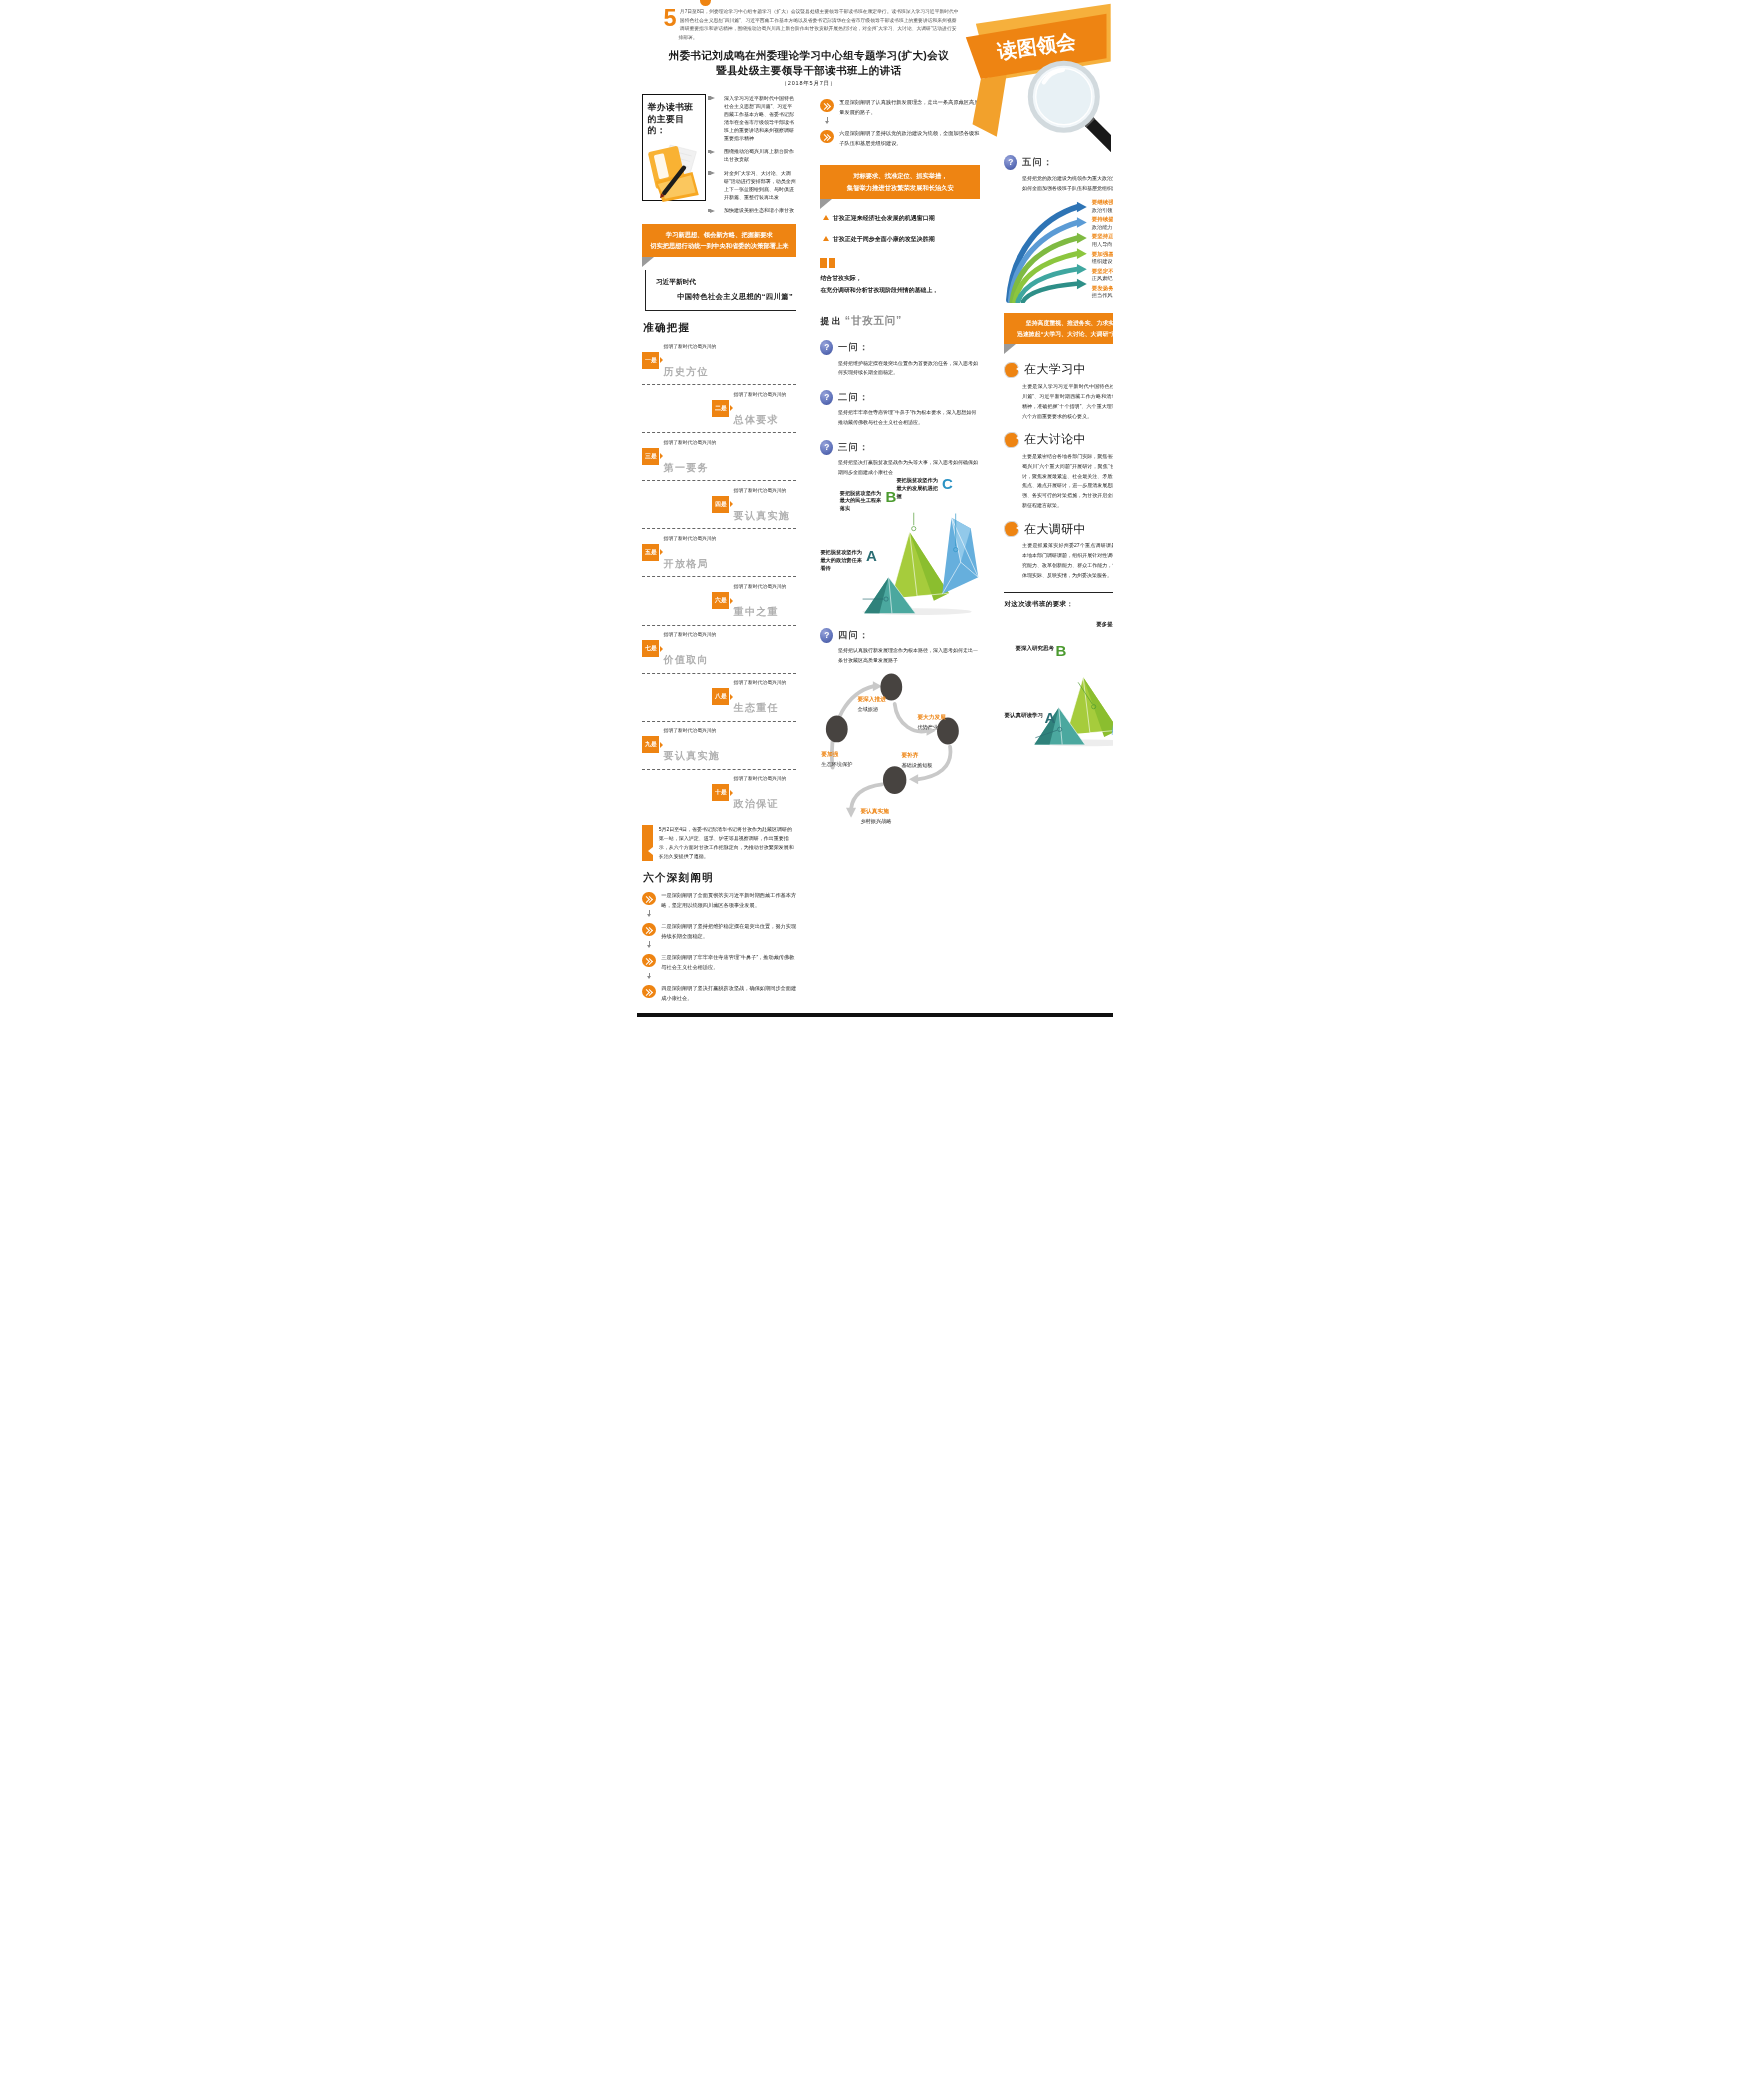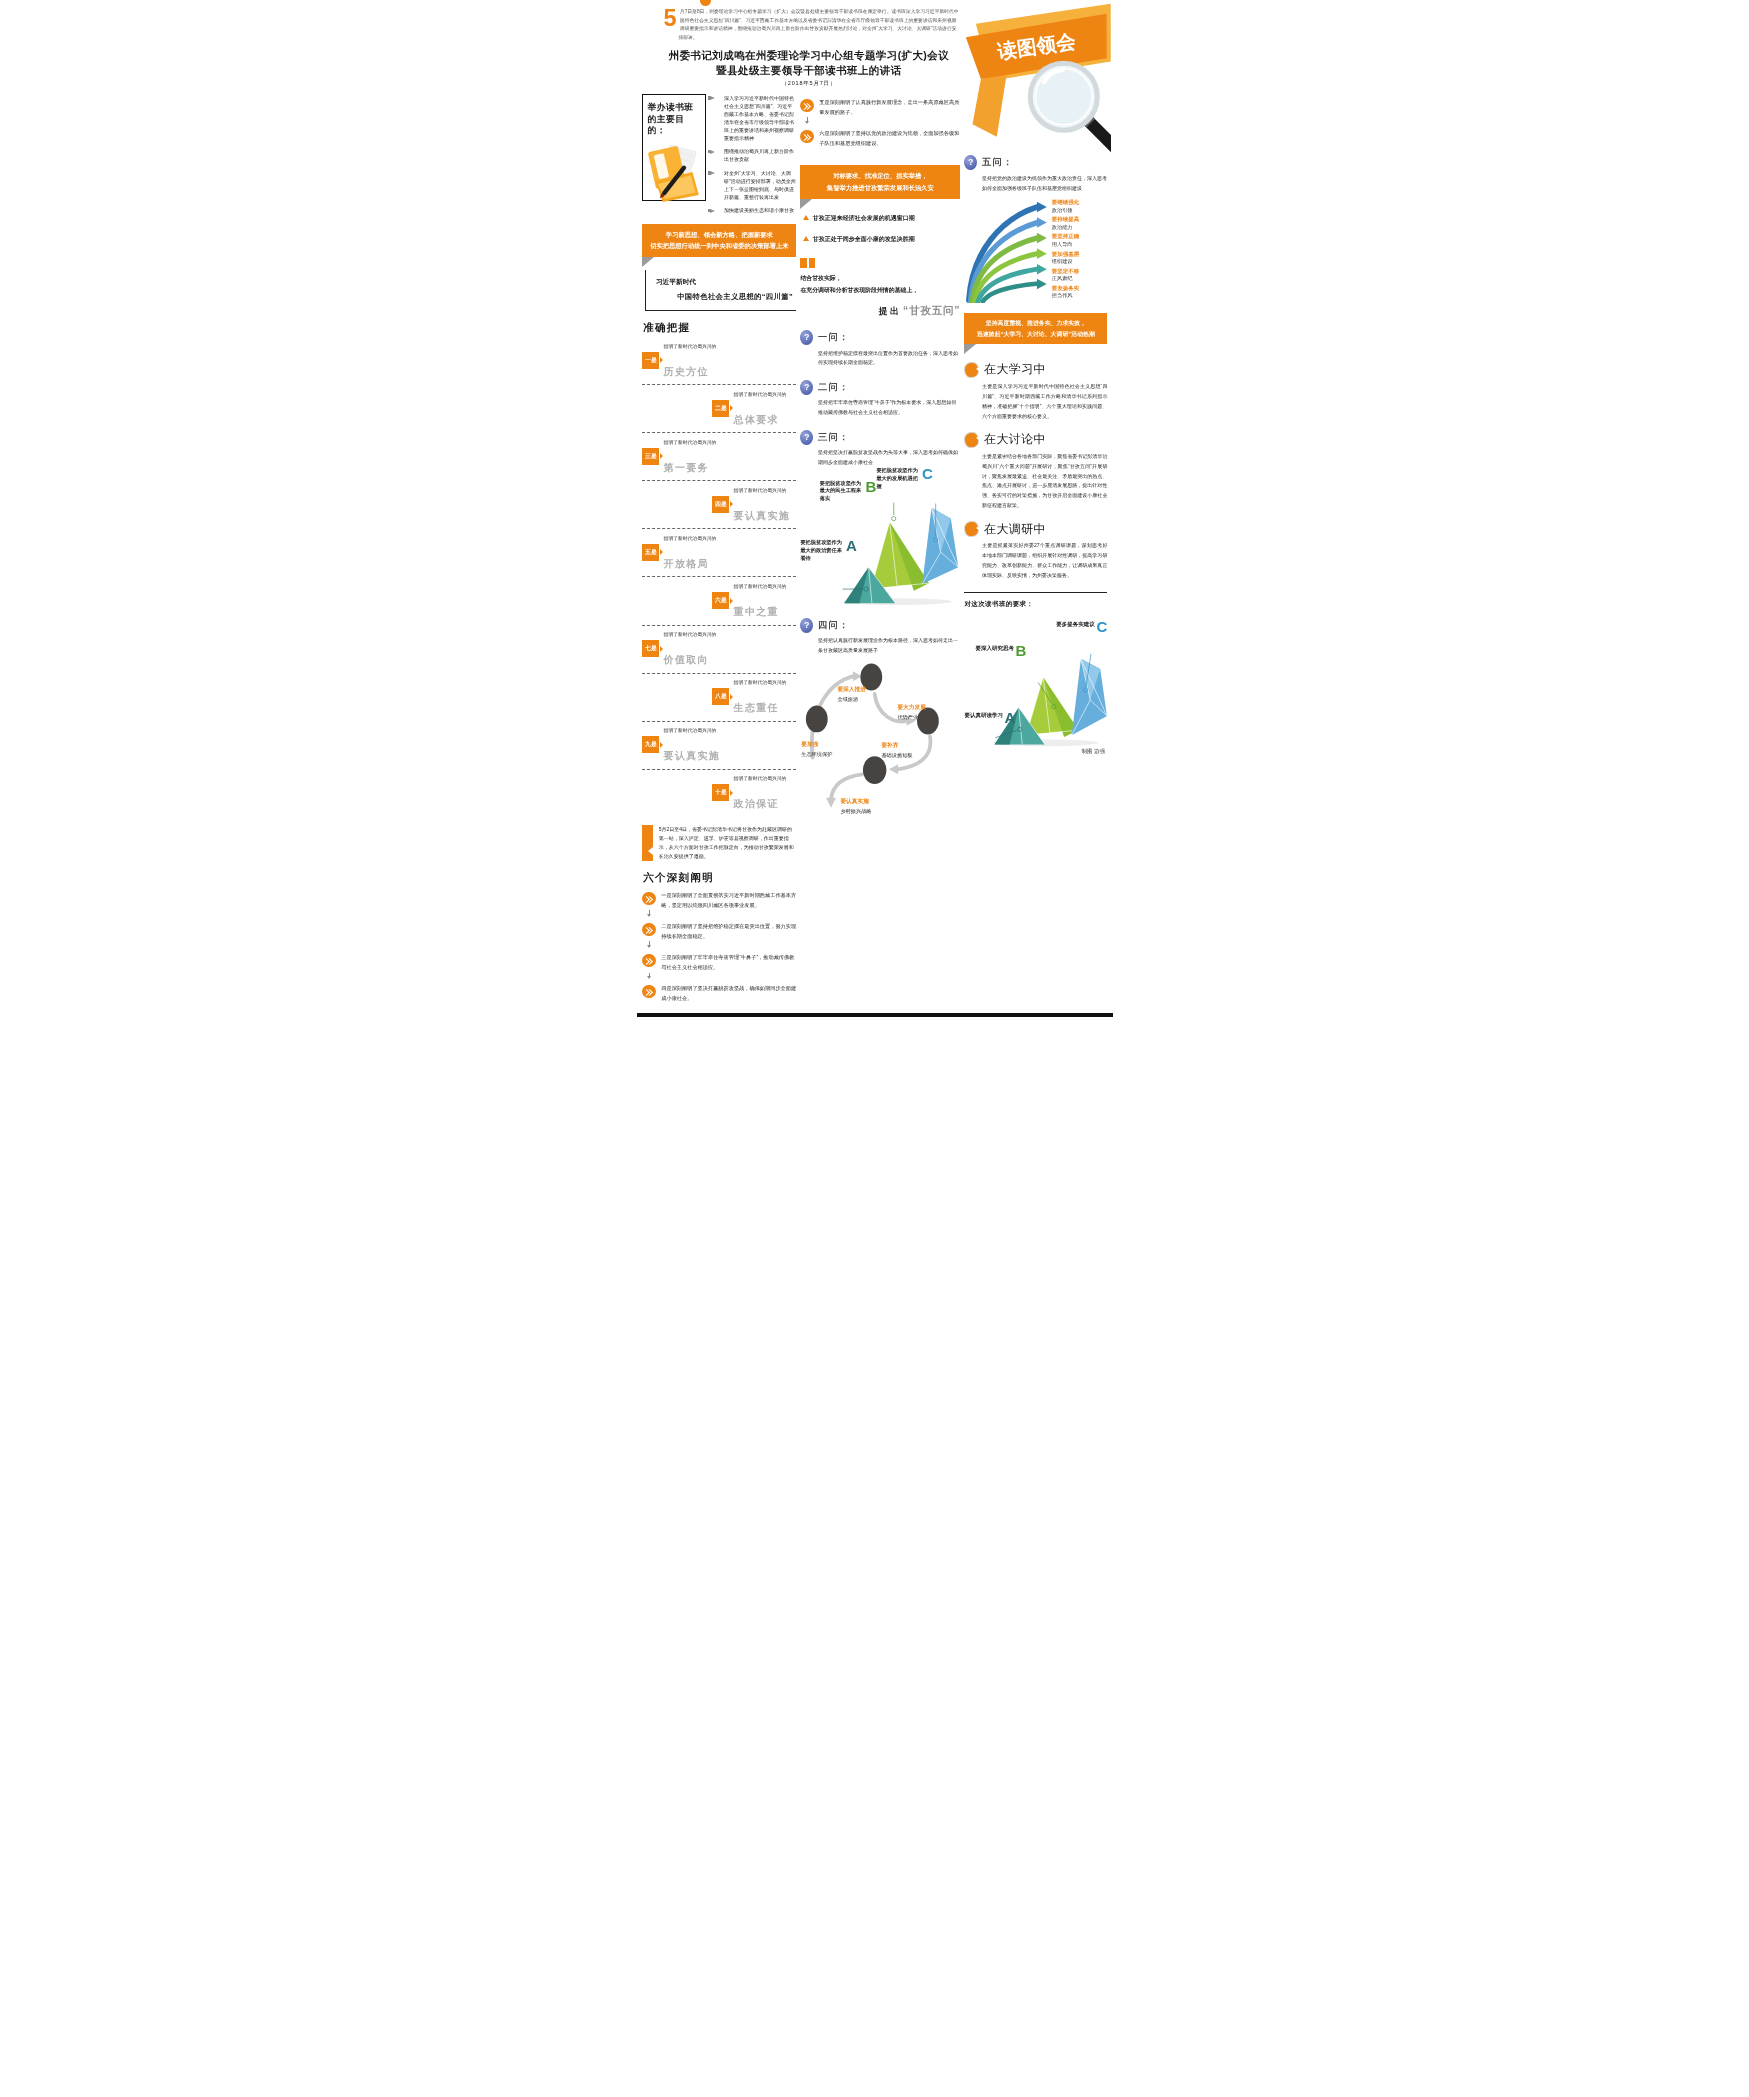--- a/index.html
+++ b/index.html
@@ -6,21 +6,21 @@
   body{width:476px;margin:0 auto;font-family:"Liberation Sans",sans-serif;color:#1a1a1a;}
   .page{position:relative;padding:2.5px 5.9px 0 5.9px;}
   .logo-dot{position:absolute;top:0;left:63px;width:11px;height:6.3px;background:#EE8412;border-radius:0 0 5.9px 5.9px;}
   
   .intro{width:282px;margin:5.9px 0 0 36px;font-size:4.8px;line-height:1.78;color:#4e4e4e;}
   .dropcap{float:left;font-size:23.5px;line-height:.82;font-weight:bold;color:#EE8412;margin:0.8px 3.4px 0 -15px;}
   .main-title{width:333px;text-align:center;font-size:10.5px;font-weight:bold;line-height:1.4;letter-spacing:0.4px;margin:5.9px 0 0.8px 0;}
   .date{width:333px;text-align:center;font-size:5.5px;margin:2.5px 0 6.7px 0;letter-spacing:0.8px;}
   .ribbon-wrap{position:absolute;top:1.7px;right:1.7px;width:148px;height:160px;z-index:3;}
   
-  .columns{display:flex;gap:4px;align-items:flex-start;}
+  .columns{display:flex;gap:24px;align-items:flex-start;}
   .col-left{width:154px;flex:none;}
   .col-mid{width:160px;flex:none;}
   .col-right{width:143px;flex:none;padding-top:61px;}
   
   .purpose{display:flex;gap:5.9px;}
   .pbox{width:64px;flex:none;border:1.3px solid #111;padding:4.2px 3.4px 2.5px 4.2px;height:107px;box-sizing:border-box;}
   .pbox h3{margin:2.5px 0 0 0;font-size:8.8px;line-height:1.35;letter-spacing:0.4px;}
   .pbox svg{margin-top:5.9px;}
   .pitems{flex:1;display:flex;flex-direction:column;gap:5.5px;}
   .pitem{position:relative;padding-left:11.7px;font-size:5px;line-height:1.6;}
@@ -59,21 +59,21 @@
   .six-icon::after{left:5px;}
   .six-text{font-size:5.2px;line-height:1.85;}
   
   .windows{margin:15px 0 0 2.5px;}
   .witem{display:flex;gap:3.8px;align-items:flex-start;font-size:6px;font-weight:bold;margin-bottom:12.6px;}
   .tri{flex:none;width:0;height:0;border-left:3.4px solid transparent;border-right:3.4px solid transparent;border-bottom:5.9px solid #EE8412;margin-top:1.3px;}
   .quote{margin-top:14.3px;}
   .quote-icon{display:flex;gap:2.5px;margin-bottom:5px;}
   .quote-icon i{width:6.3px;height:10px;background:#EE8412;}
   .q1,.q2{font-size:5.9px;font-weight:bold;line-height:2;}
-  .q3{margin-top:7px;text-align:right;}
+  .q3{margin-top:17px;}
   .q3 .qp{font-size:8.8px;font-weight:bold;letter-spacing:2.5px;}
   .q3 .qs{font-size:10.5px;font-weight:bold;color:#8C8C8C;letter-spacing:0.8px;}
   .qblock{margin-top:11.7px;}
   .qhead{display:flex;align-items:center;gap:5px;}
   .qball{flex:none;width:12.6px;height:15px;border-radius:50%;background:radial-gradient(circle at 35% 30%,#97A3DA,#5C6FB8 62%,#3F4F96);color:#fff;font-weight:bold;display:flex;align-items:center;justify-content:center;font-size:8.4px;}
   .qlabel{font-size:9.2px;font-weight:bold;color:#4a4a4a;letter-spacing:1.3px;}
   .qtext{font-size:5px;line-height:1.95;margin:3.8px 0 0 17.6px;}
   
   .pyr{position:relative;height:126px;margin-top:5px;}
   .pyr svg{position:absolute;right:0;bottom:0;}

